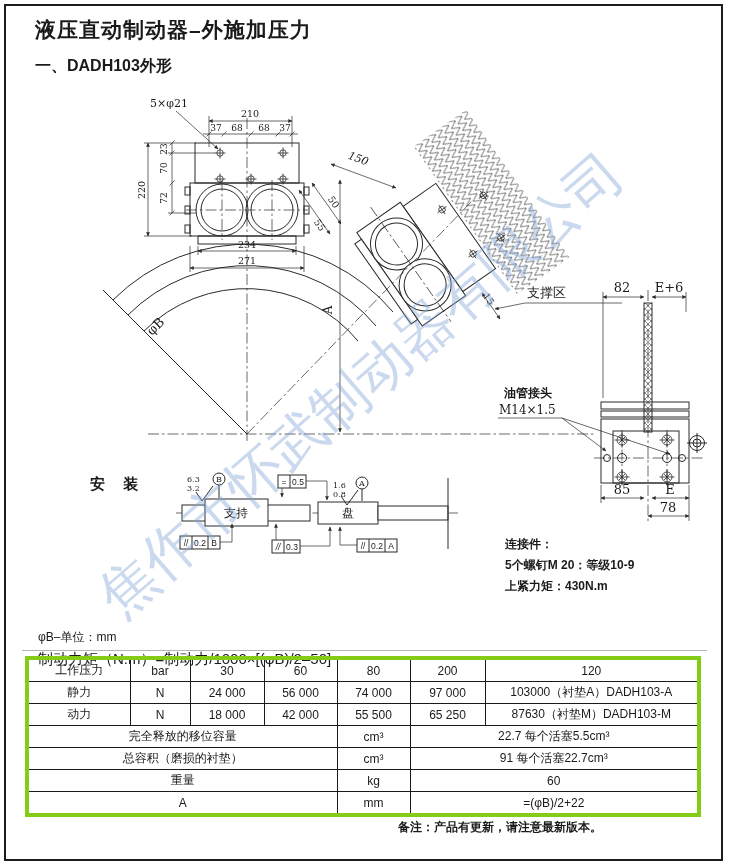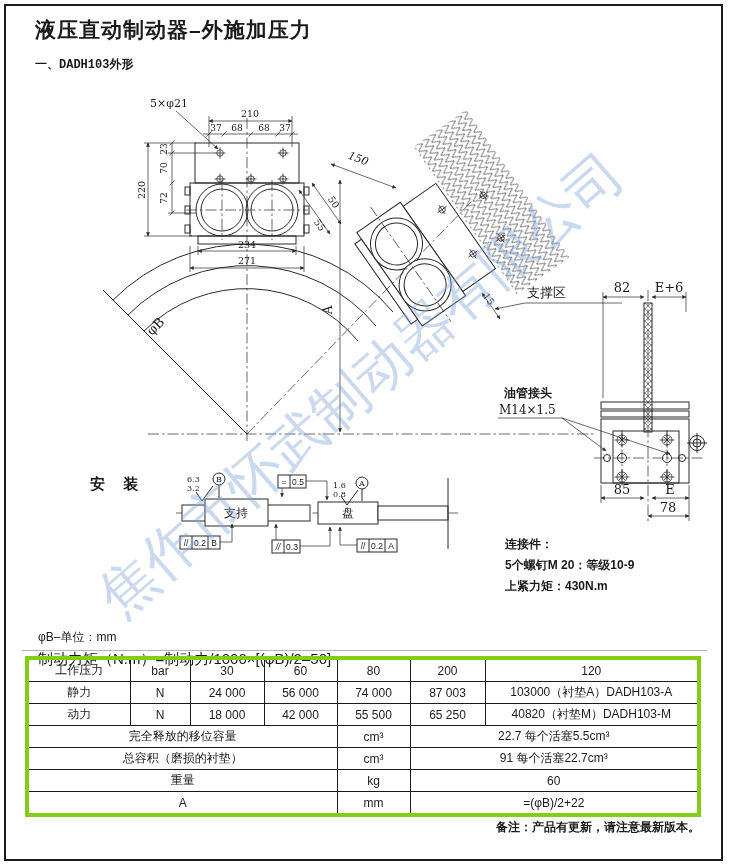--- a/index.html
+++ b/index.html
@@ -1,27 +1,27 @@
 <!DOCTYPE html>
 <html><head>
 <meta charset="utf-8">
 <style>
   html,body{margin:0;padding:0;background:#fff;}
   .page{position:relative;width:729px;height:865px;background:#fff;overflow:hidden;
         font-family:"Liberation Sans",sans-serif;color:#1a1a1a;padding-left:32px;}
   .frame{position:absolute;left:4px;top:4px;width:715px;height:853px;border:2px solid #1c1c1c;}
   .title{position:absolute;left:35px;top:16px;font-size:21px;font-weight:bold;letter-spacing:1px;}
-  .sec{position:absolute;font-size:12px;font-weight:bold;font-family:Liberation Mono, monospace;}
+  .sec{position:absolute;font-size:16px;font-weight:bold;}
   .sec1{left:35px;top:56px;}
   .sec2{left:35px;top:578px;}
   .formula{position:absolute;left:38px;top:606px;font-size:15px;margin-top:44px;}
   .funit{position:absolute;left:38px;top:629px;font-size:12px;}
   .divider{position:absolute;left:22px;top:650px;width:685px;border-top:1px solid #b5b5b5;}
   .connector{position:absolute;left:505px;top:534px;font-size:12px;font-weight:600;line-height:21px;}
-  .note{position:absolute;left:300px;top:819px;width:400px;text-align:right;font-size:12px;font-weight:bold;}
+  .note{position:absolute;left:300px;top:819px;width:400px;text-align:center;font-size:12px;font-weight:bold;}
   .watermark{position:absolute;left:108px;top:568px;font-size:56px;white-space:nowrap;
              color:rgba(130,165,215,0.42);font-family:"DejaVu Serif",serif;
              transform-origin:0 50%;transform:rotate(-41deg);pointer-events:none;z-index:5;}
   svg.drawing{position:absolute;left:0;top:0;z-index:1;}
   svg .ln{stroke:#2a2a2a;stroke-width:1;fill:none;}
   svg .cl{stroke:#2a2a2a;stroke-width:0.7;fill:none;stroke-dasharray:11 3 2.5 3;}
   svg .dl{stroke:#2a2a2a;stroke-width:0.7;fill:none;}
   svg .ext{stroke:#2a2a2a;stroke-width:0.7;fill:none;}
   svg text{stroke:none;fill:#1a1a1a;}
   svg .dim{font-family:"DejaVu Serif",serif;font-size:9.5px;}
@@ -316,31 +316,31 @@
         <td>80</td>
         <td>200</td>
         <td>120</td>
       </tr>
       <tr>
         <td>静力</td>
         <td>N</td>
         <td>24 000</td>
         <td>56 000</td>
         <td>74 000</td>
-        <td>87 003</td>
+        <td>97 000</td>
         <td>103000（衬垫A）DADH103-A</td>
       </tr>
       <tr>
         <td>动力</td>
         <td>N</td>
         <td>18 000</td>
         <td>42 000</td>
         <td>55 500</td>
         <td>65 250</td>
-        <td>40820（衬垫M）DADH103-M</td>
+        <td>87630（衬垫M）DADH103-M</td>
       </tr>
       <tr>
         <td colspan="4">完全释放的移位容量</td>
         <td>cm³</td>
         <td colspan="2">22.7  每个活塞5.5cm³</td>
       </tr>
       <tr>
         <td colspan="4">总容积（磨损的衬垫）</td>
         <td>cm³</td>
         <td colspan="2">91  每个活塞22.7cm³</td>

